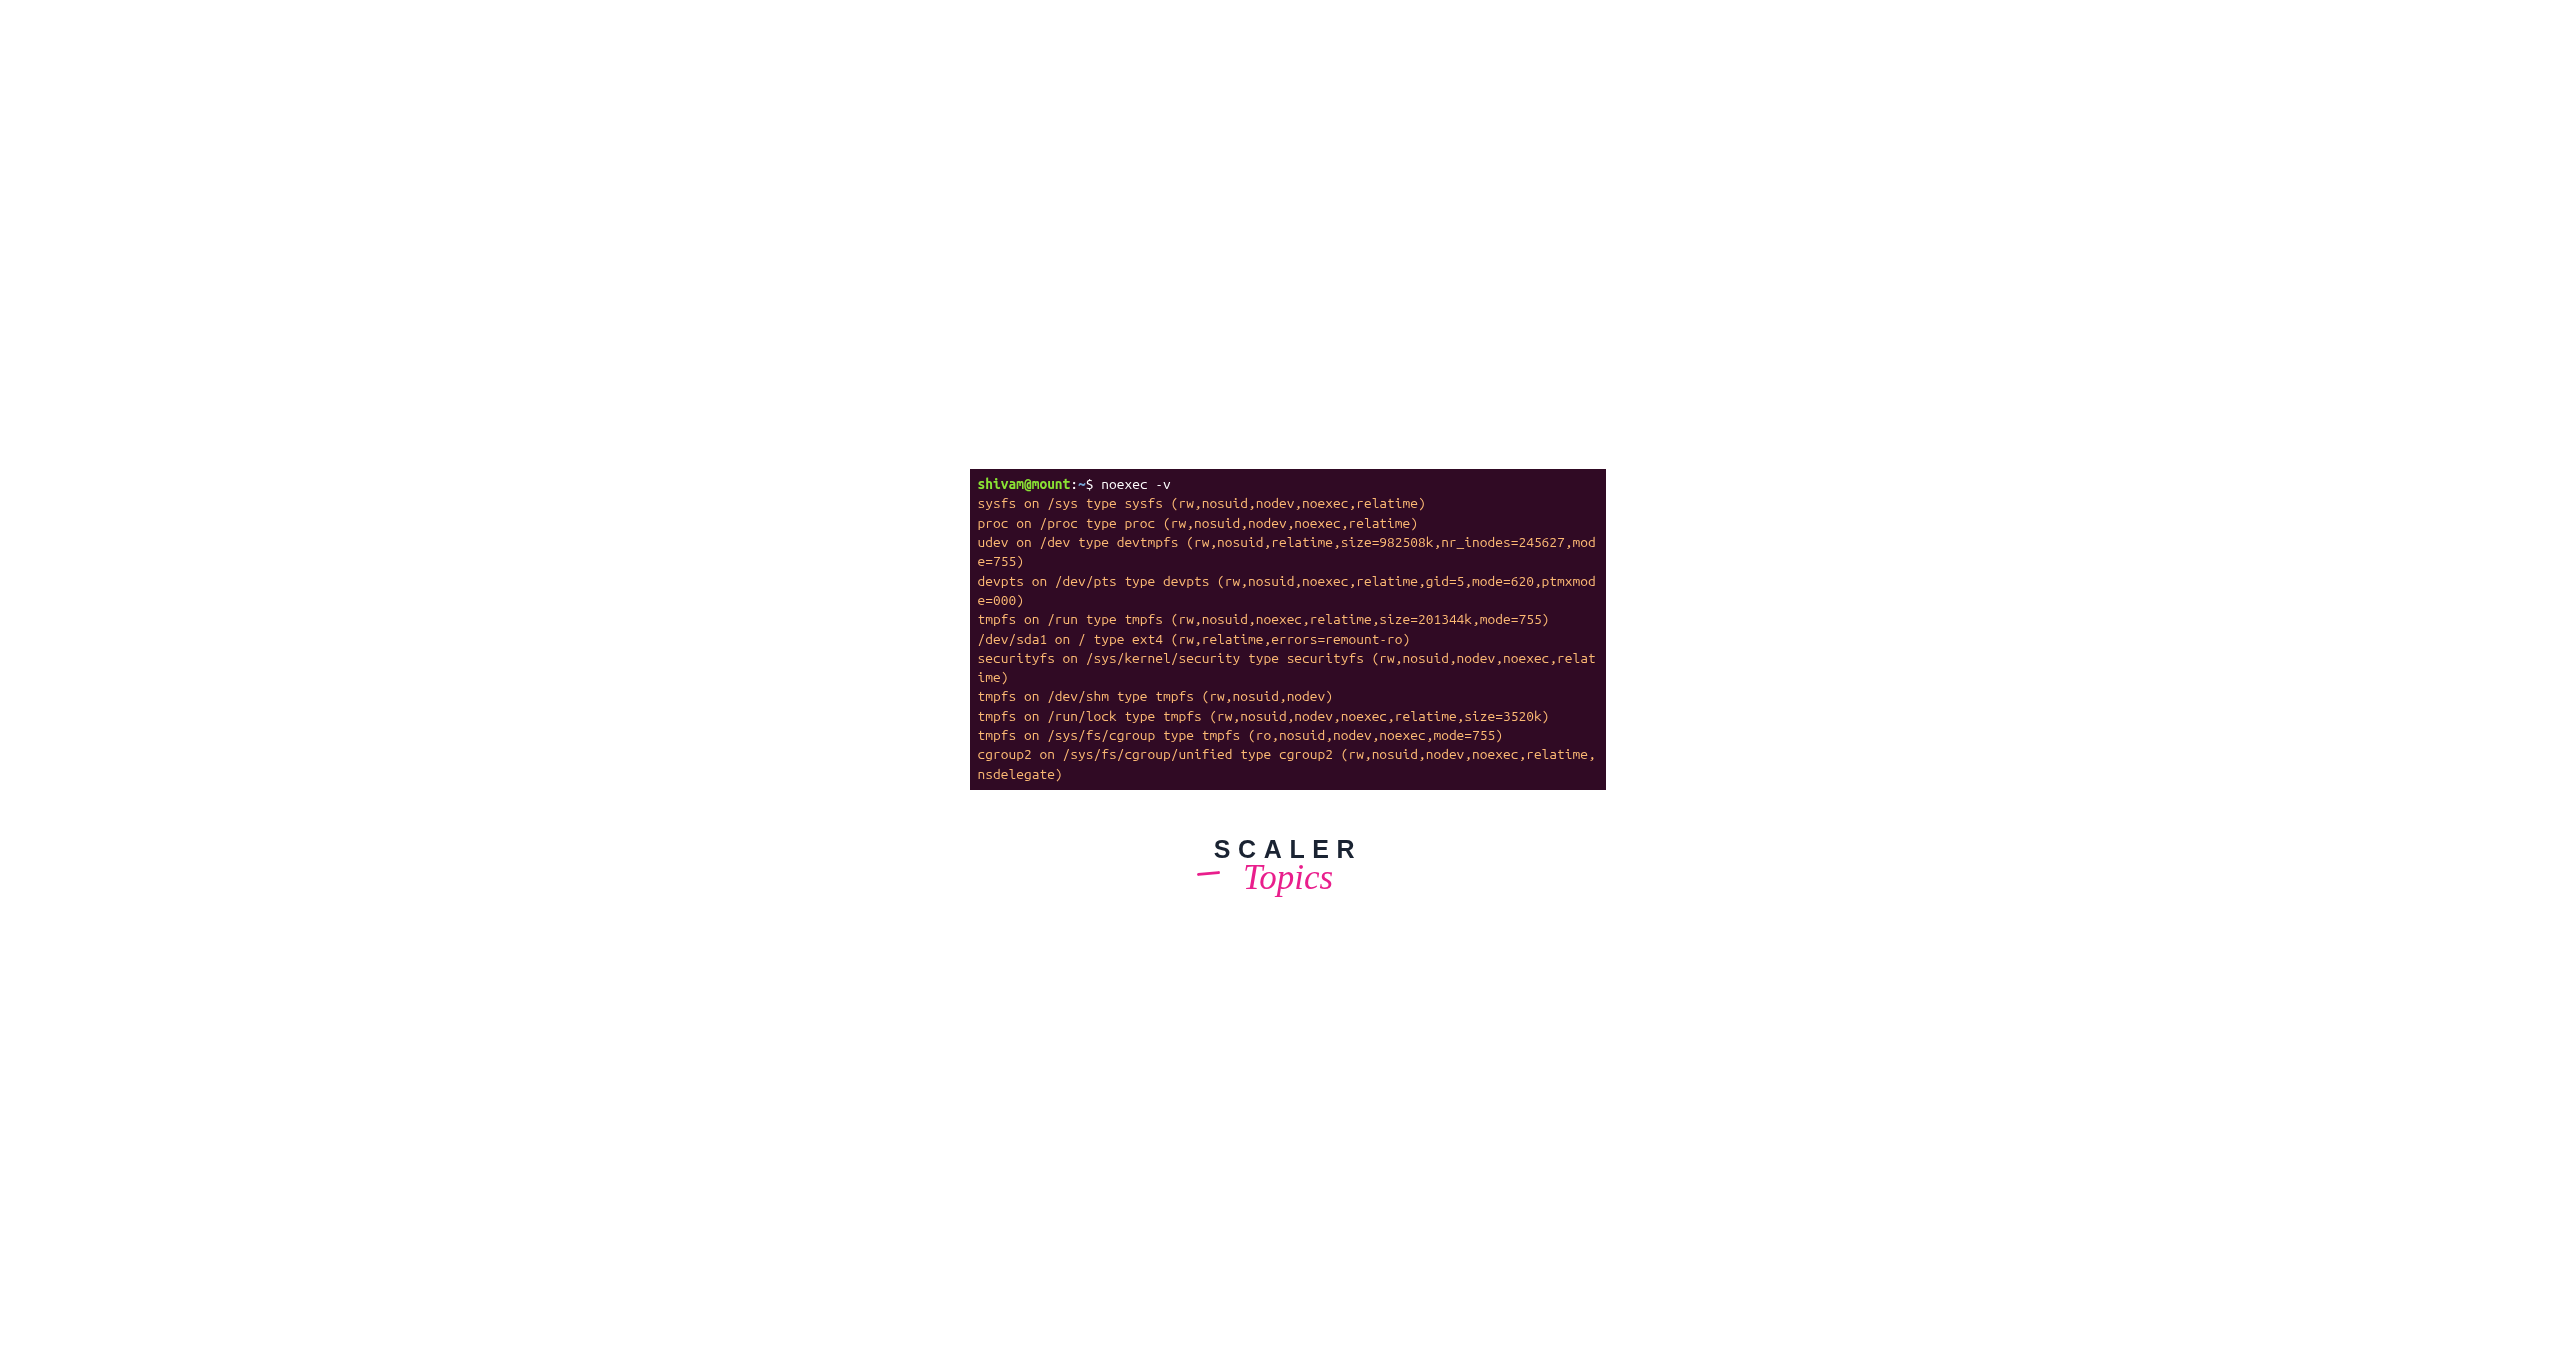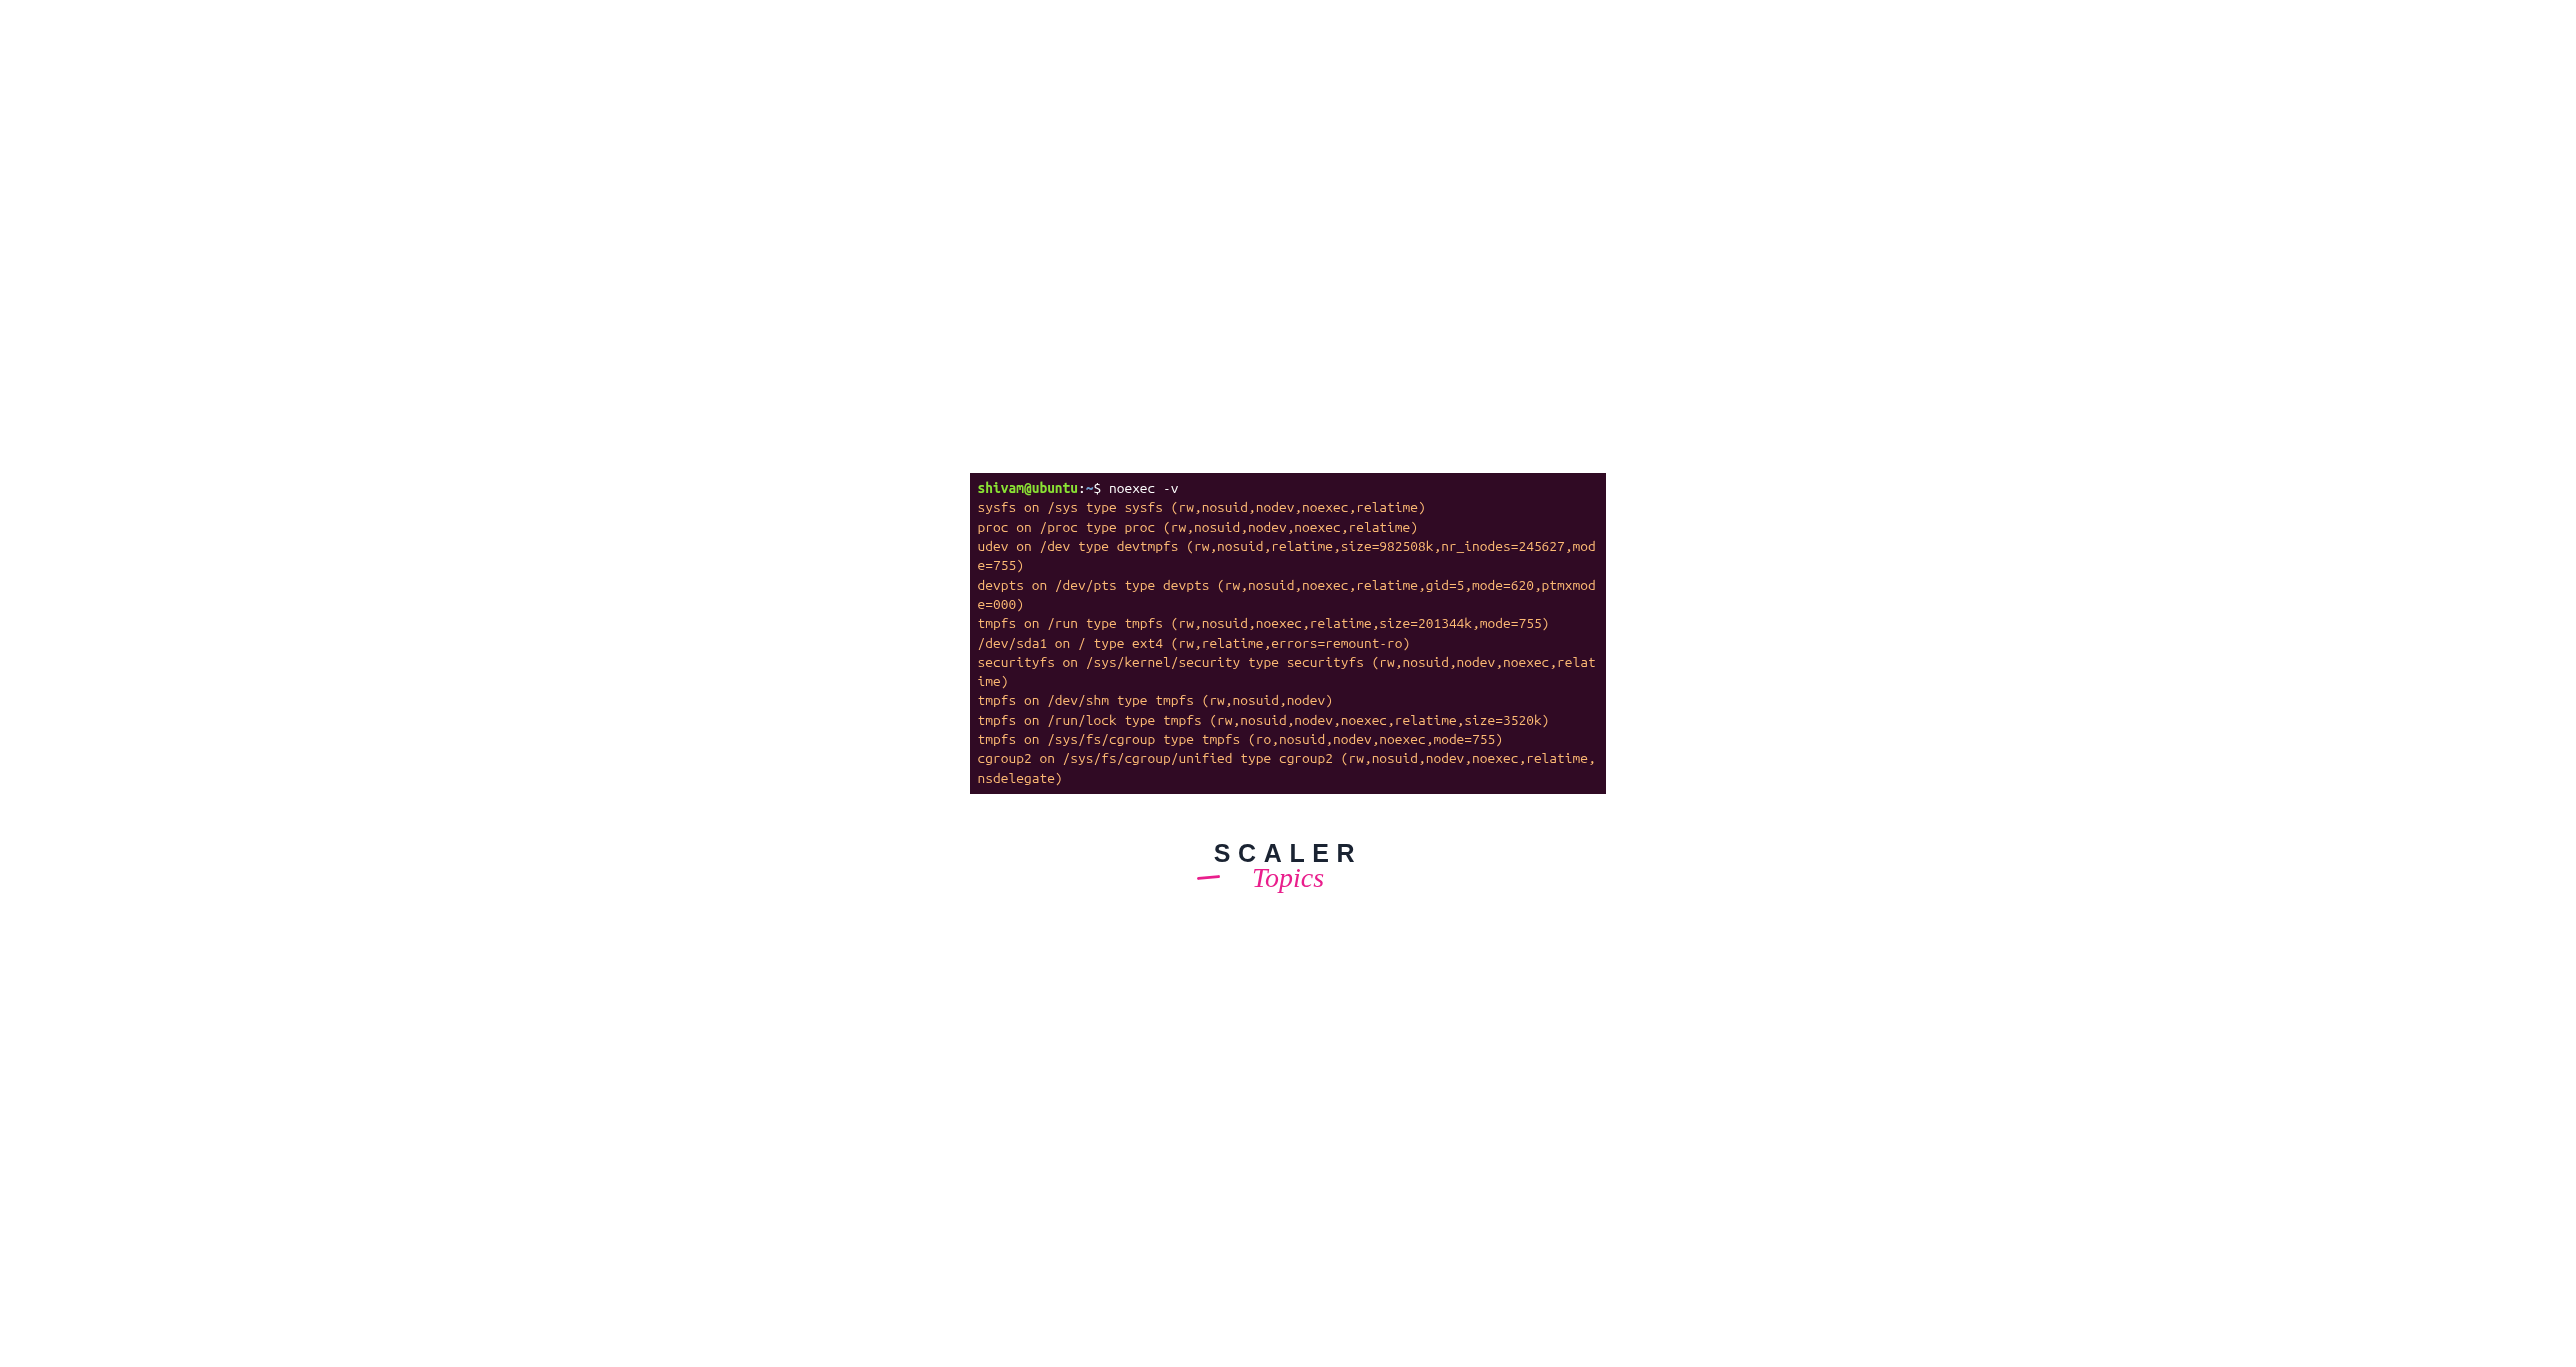--- a/index.html
+++ b/index.html
@@ -38,42 +38,42 @@
     }
     .logo-scaler {
       font-family: 'Arial Black', 'Helvetica', sans-serif;
       font-size: 25px;
       font-weight: 900;
       letter-spacing: 7.6px;
       color: #1a2332;
     }
     .logo-topics {
       font-family: 'Brush Script MT', cursive;
-      font-size: 28px;
+      font-size: 35px;
       color: #e91e8c;
       font-style: italic;
       margin-top: -6px;
       position: relative;
     }
     .logo-topics::before {
       content: '';
       position: absolute;
       left: -16.7px;
       top: 13.6px;
       width: 23px;
       height: 3px;
       background: #e91e8c;
       border-radius: 1.5px;
       transform: rotate(-5deg);
     }
   </style>
 </head>
 <body>
 
-<div class="terminal"><span class="prompt-user">shivam</span><span class="prompt-at">@</span><span class="prompt-host">ubuntu</span><span class="prompt-colon">:</span><span class="prompt-path">~</span><span class="prompt-dollar">$ </span><span class="command">noexec -v</span>
+<div class="terminal"><span class="prompt-user">shivam</span><span class="prompt-at">@</span><span class="prompt-host">mount</span><span class="prompt-colon">:</span><span class="prompt-path">~</span><span class="prompt-dollar">$ </span><span class="command">noexec -v</span>
 <span class="output-line">sysfs on /sys type sysfs (rw,nosuid,nodev,noexec,relatime)</span>
 <span class="output-line">proc on /proc type proc (rw,nosuid,nodev,noexec,relatime)</span>
 <span class="output-line">udev on /dev type devtmpfs (rw,nosuid,relatime,size=982508k,nr_inodes=245627,mode=755)</span>
 <span class="output-line">devpts on /dev/pts type devpts (rw,nosuid,noexec,relatime,gid=5,mode=620,ptmxmode=000)</span>
 <span class="output-line">tmpfs on /run type tmpfs (rw,nosuid,noexec,relatime,size=201344k,mode=755)</span>
 <span class="output-line">/dev/sda1 on / type ext4 (rw,relatime,errors=remount-ro)</span>
 <span class="output-line">securityfs on /sys/kernel/security type securityfs (rw,nosuid,nodev,noexec,relatime)</span>
 <span class="output-line">tmpfs on /dev/shm type tmpfs (rw,nosuid,nodev)</span>
 <span class="output-line">tmpfs on /run/lock type tmpfs (rw,nosuid,nodev,noexec,relatime,size=3520k)</span>
 <span class="output-line">tmpfs on /sys/fs/cgroup type tmpfs (ro,nosuid,nodev,noexec,mode=755)</span>

